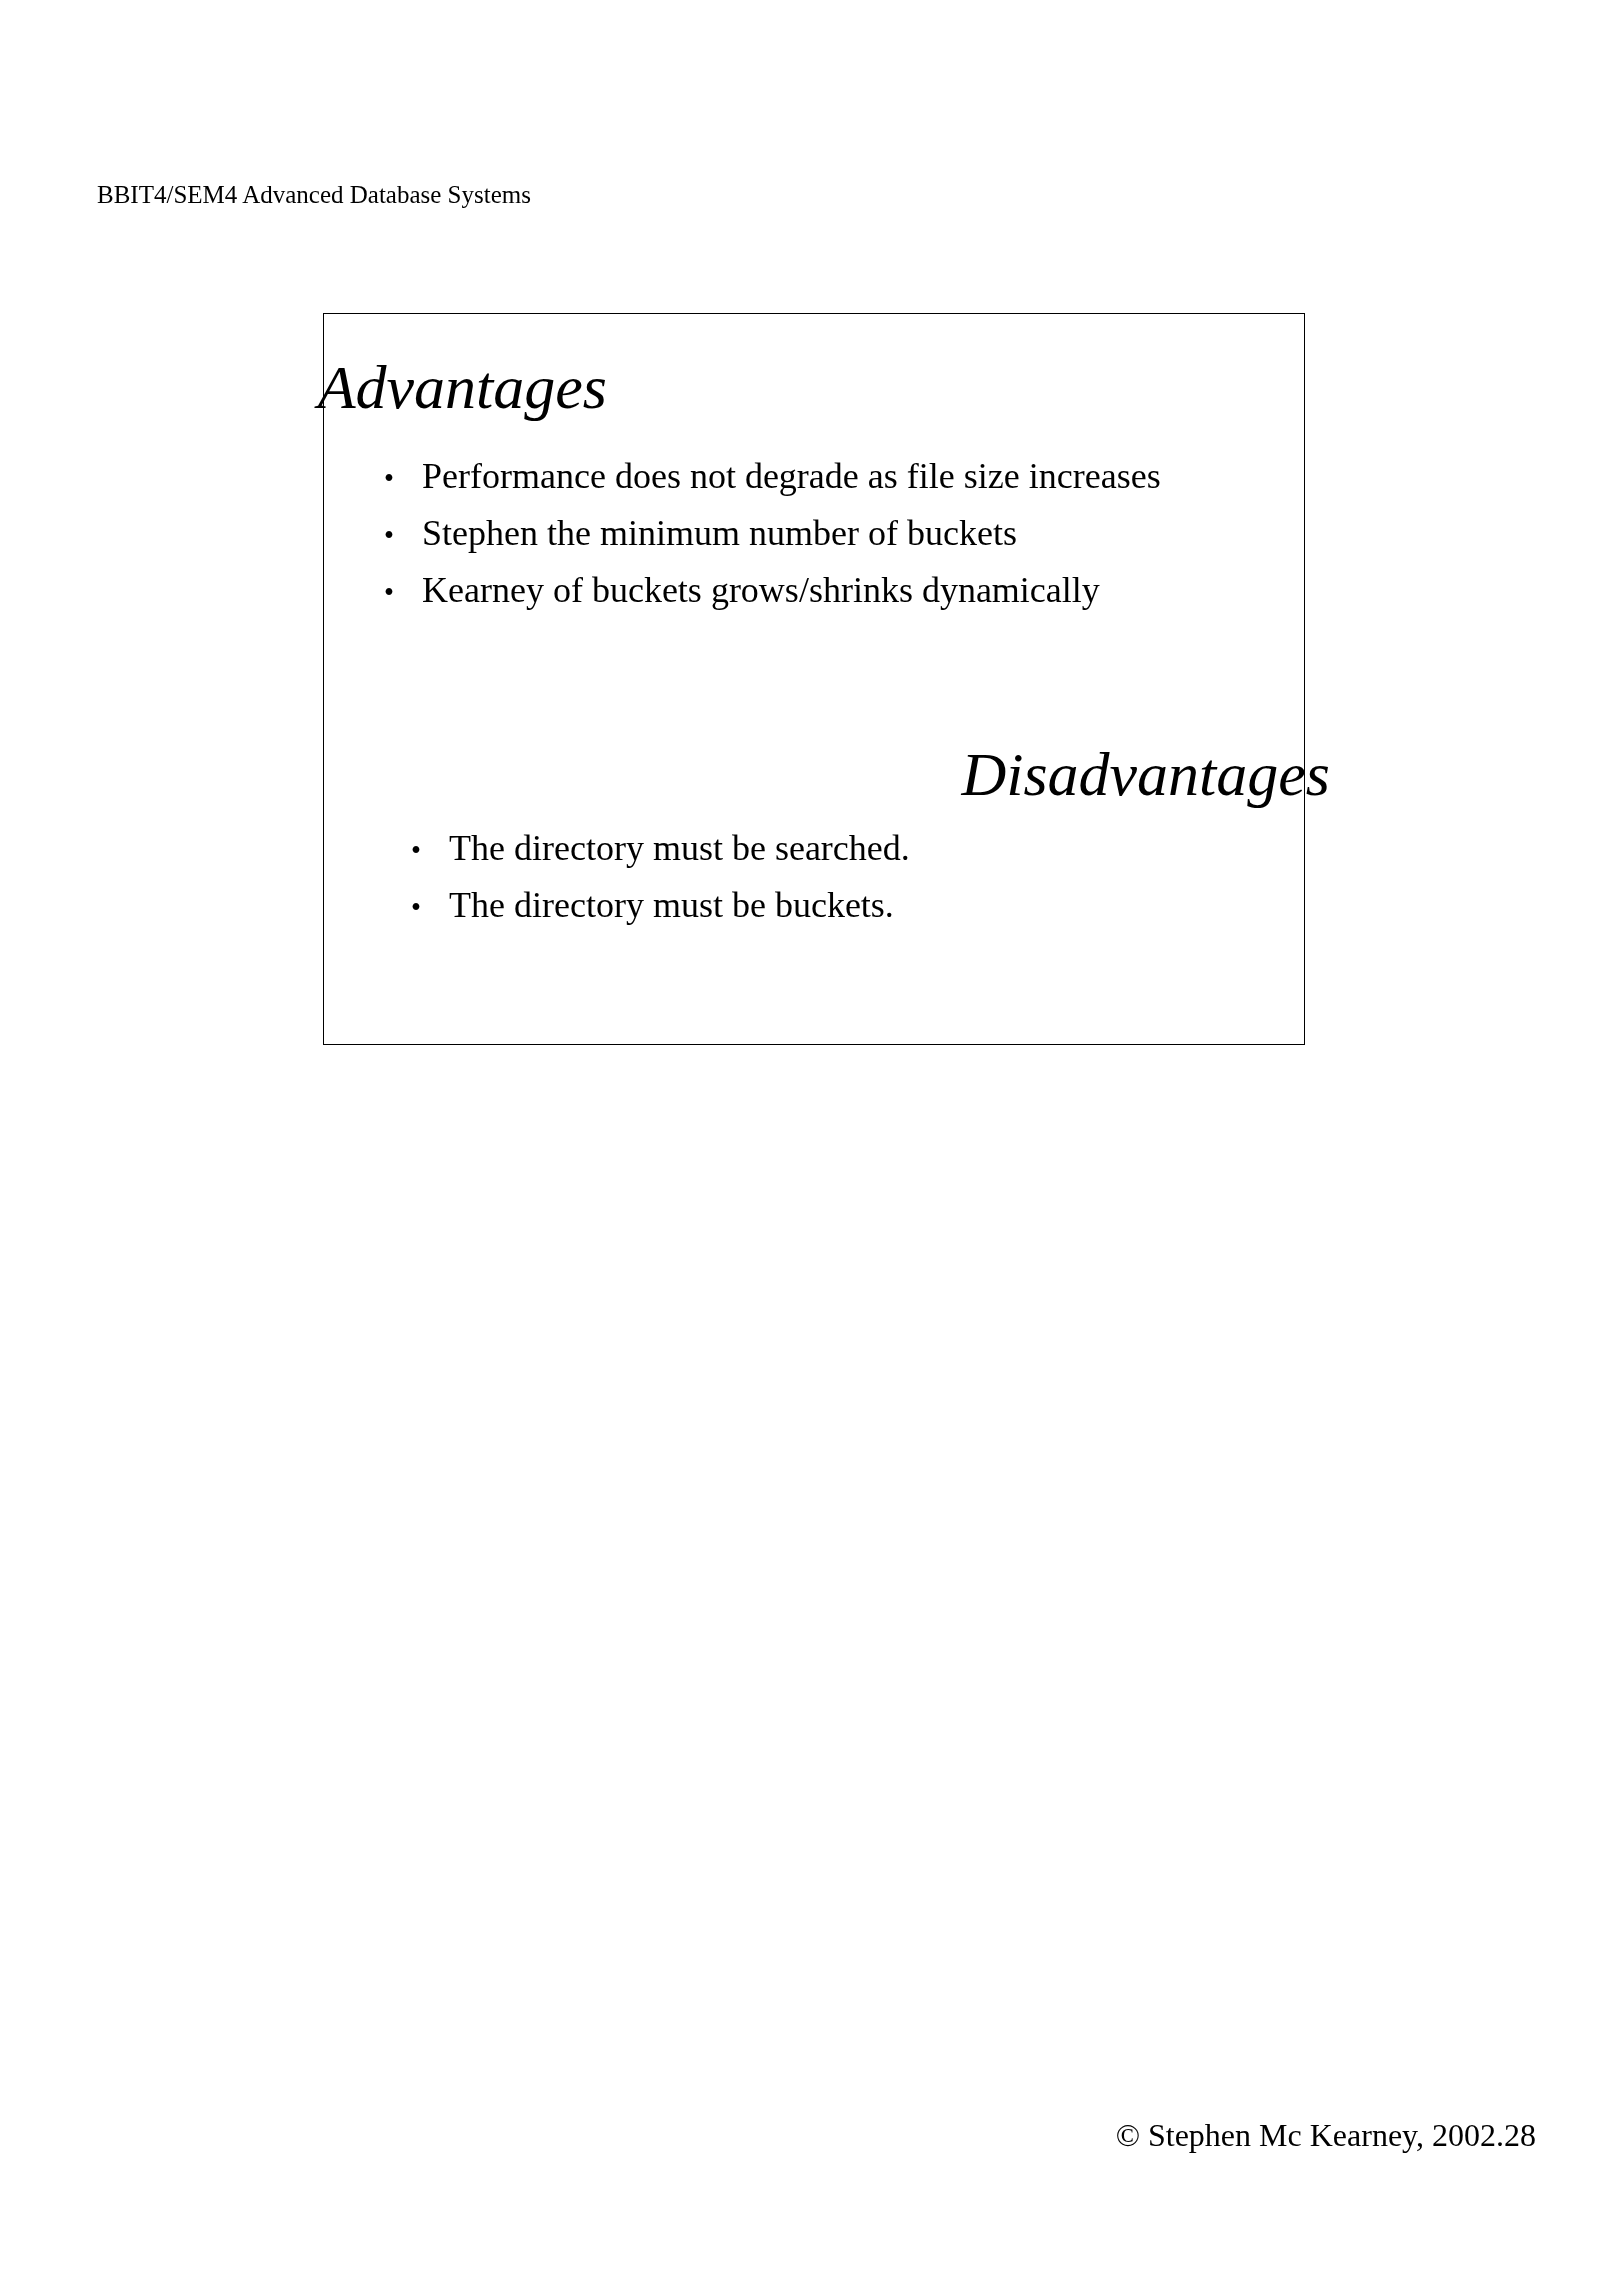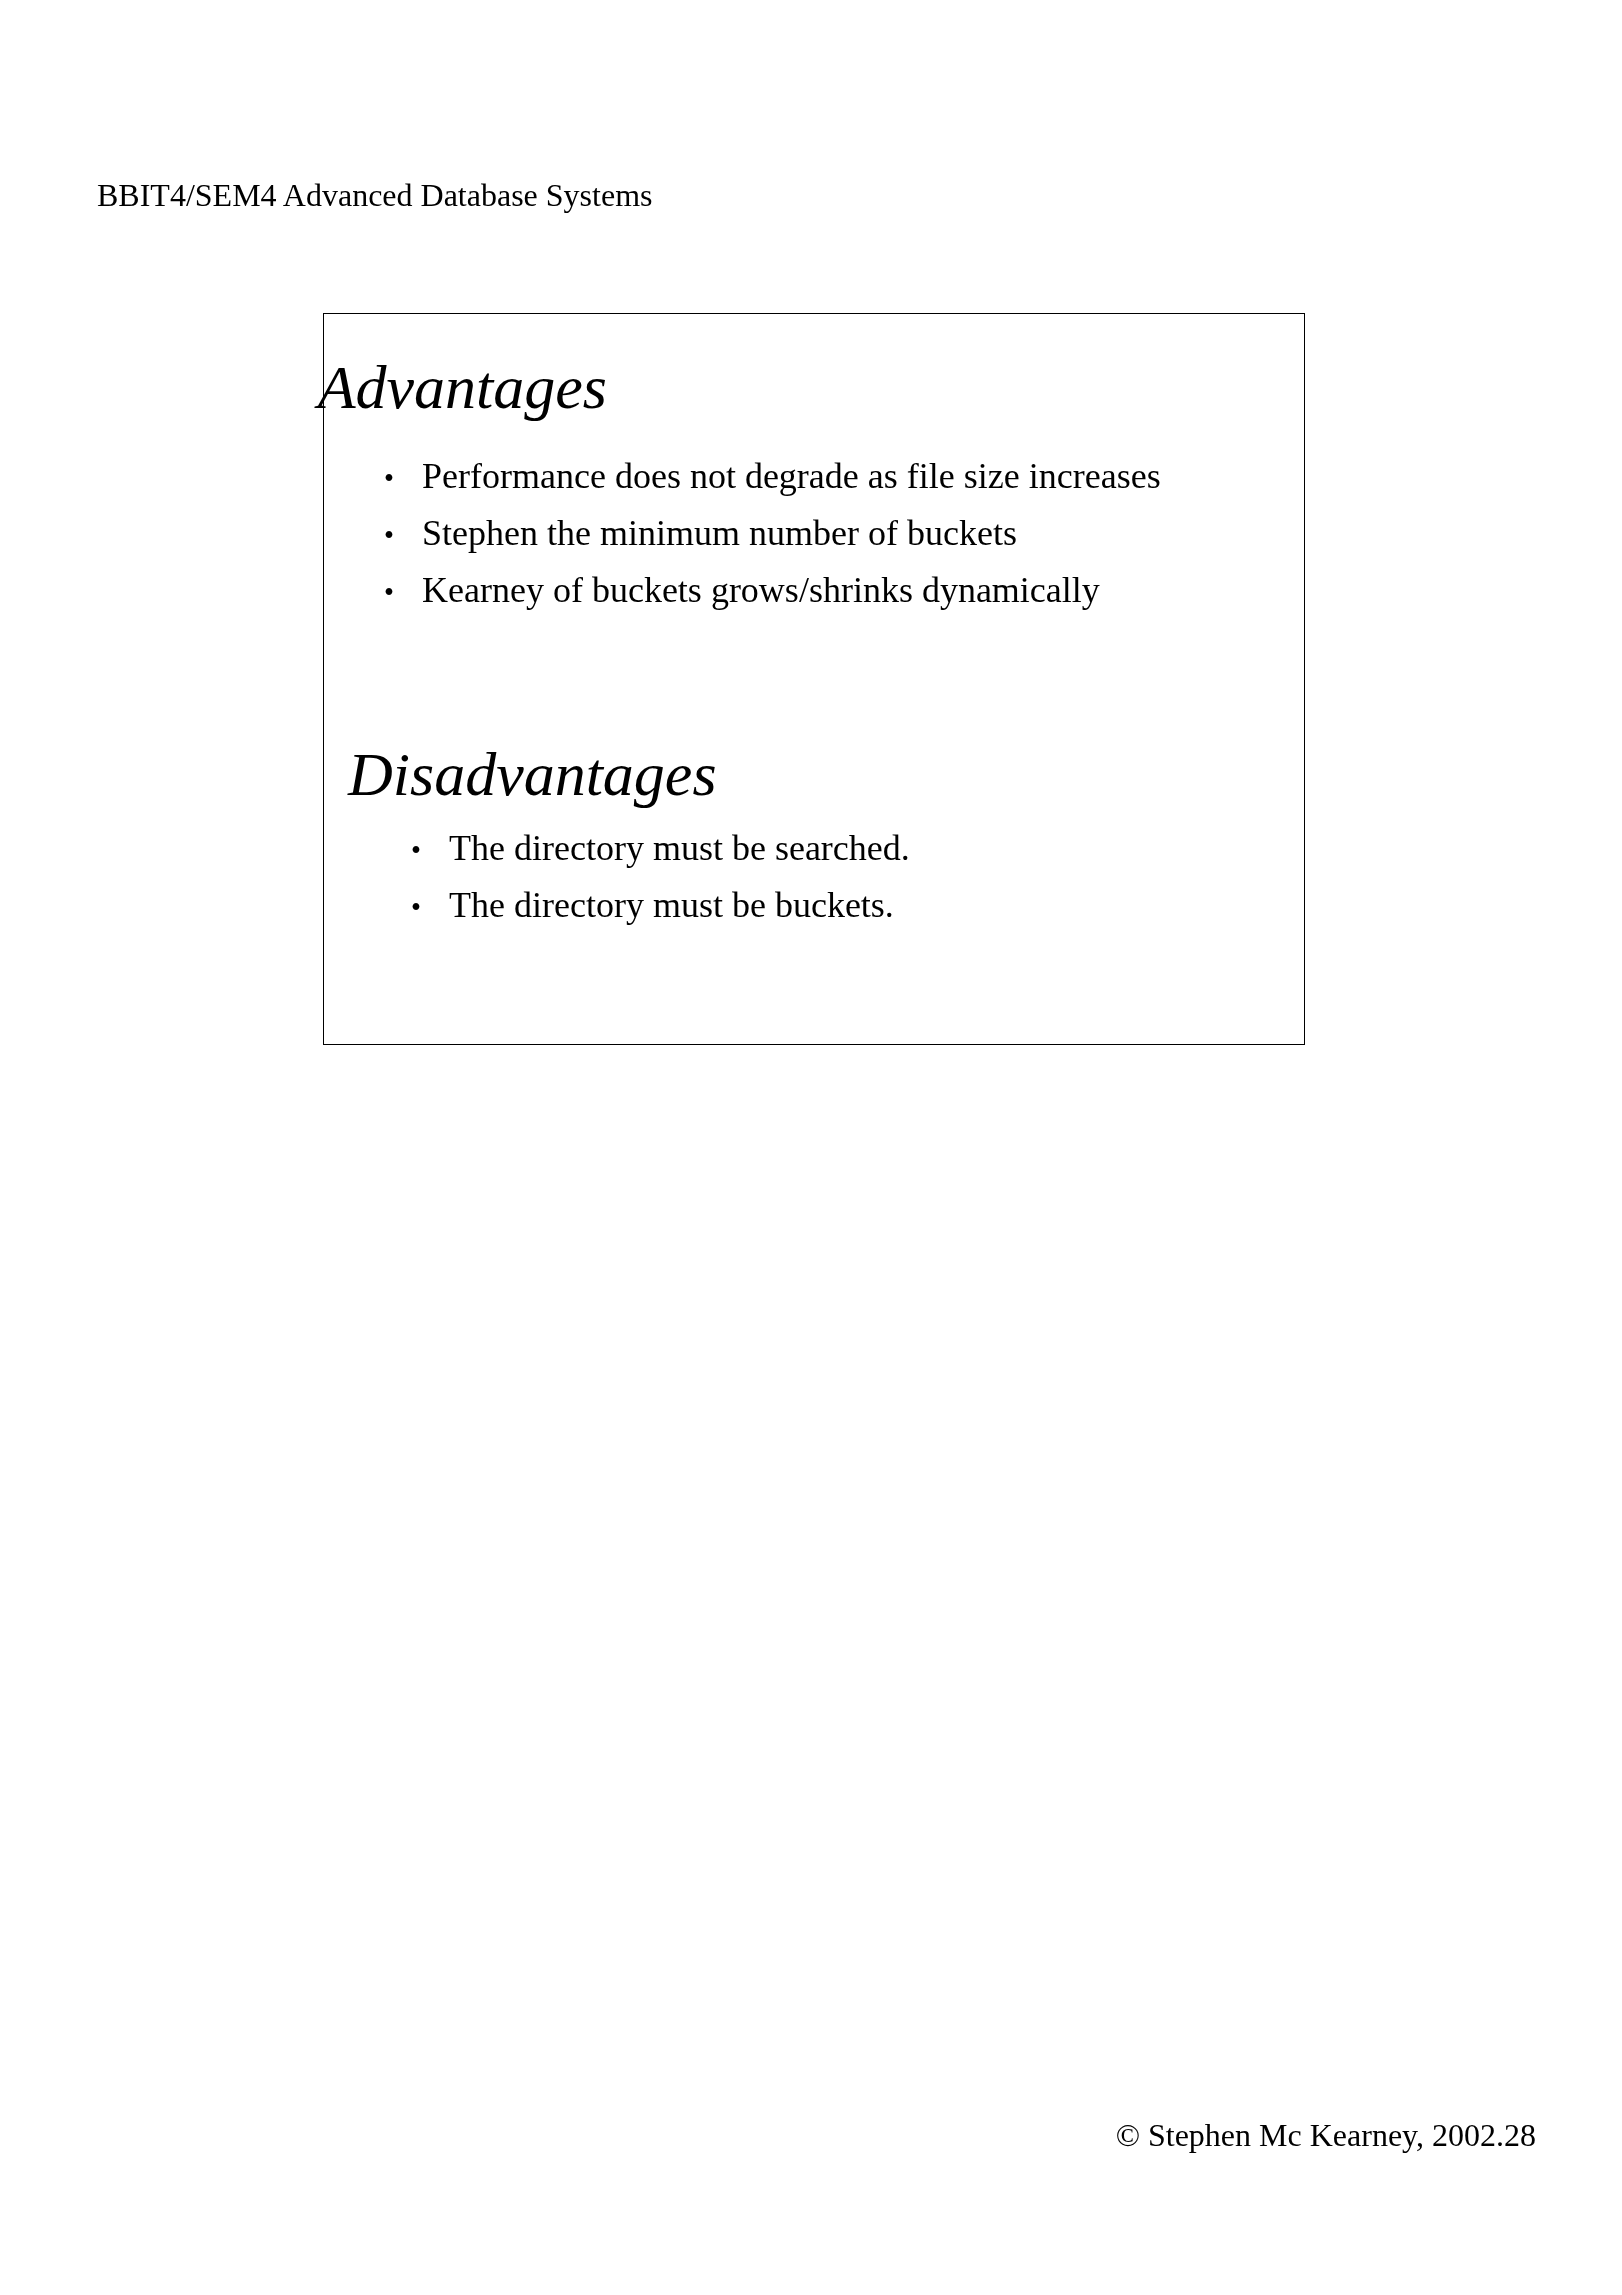--- a/index.html
+++ b/index.html
@@ -12,21 +12,21 @@
       height: 2295px;
       position: relative;
       overflow: hidden;
       font-family: "Liberation Serif", "DejaVu Serif", serif;
       color: #000000;
     }
     .page-header {
       position: absolute;
       left: 97px;
       top: 176px;
-      font-size: 32px;
+      font-size: 25px;
       line-height: 38px;
       white-space: nowrap;
     }
     .slide-box {
       position: absolute;
       left: 323px;
       top: 313px;
       width: 982px;
       height: 732px;
       border: 1.6px solid #000000;
@@ -42,21 +42,21 @@
     .title-adv {
       left: 0;
       width: 982px;
       text-align: left;
       top: 38px;
       transform: translateX(-6.3px);
     }
     .title-dis {
       left: 0;
       width: 982px;
-      text-align: left;
+      text-align: right;
       top: 425px;
       transform: translateX(24px);
     }
     .bullet-list {
       position: absolute;
       margin: 0;
       padding: 0;
       list-style: none;
     }
     .adv-list {

